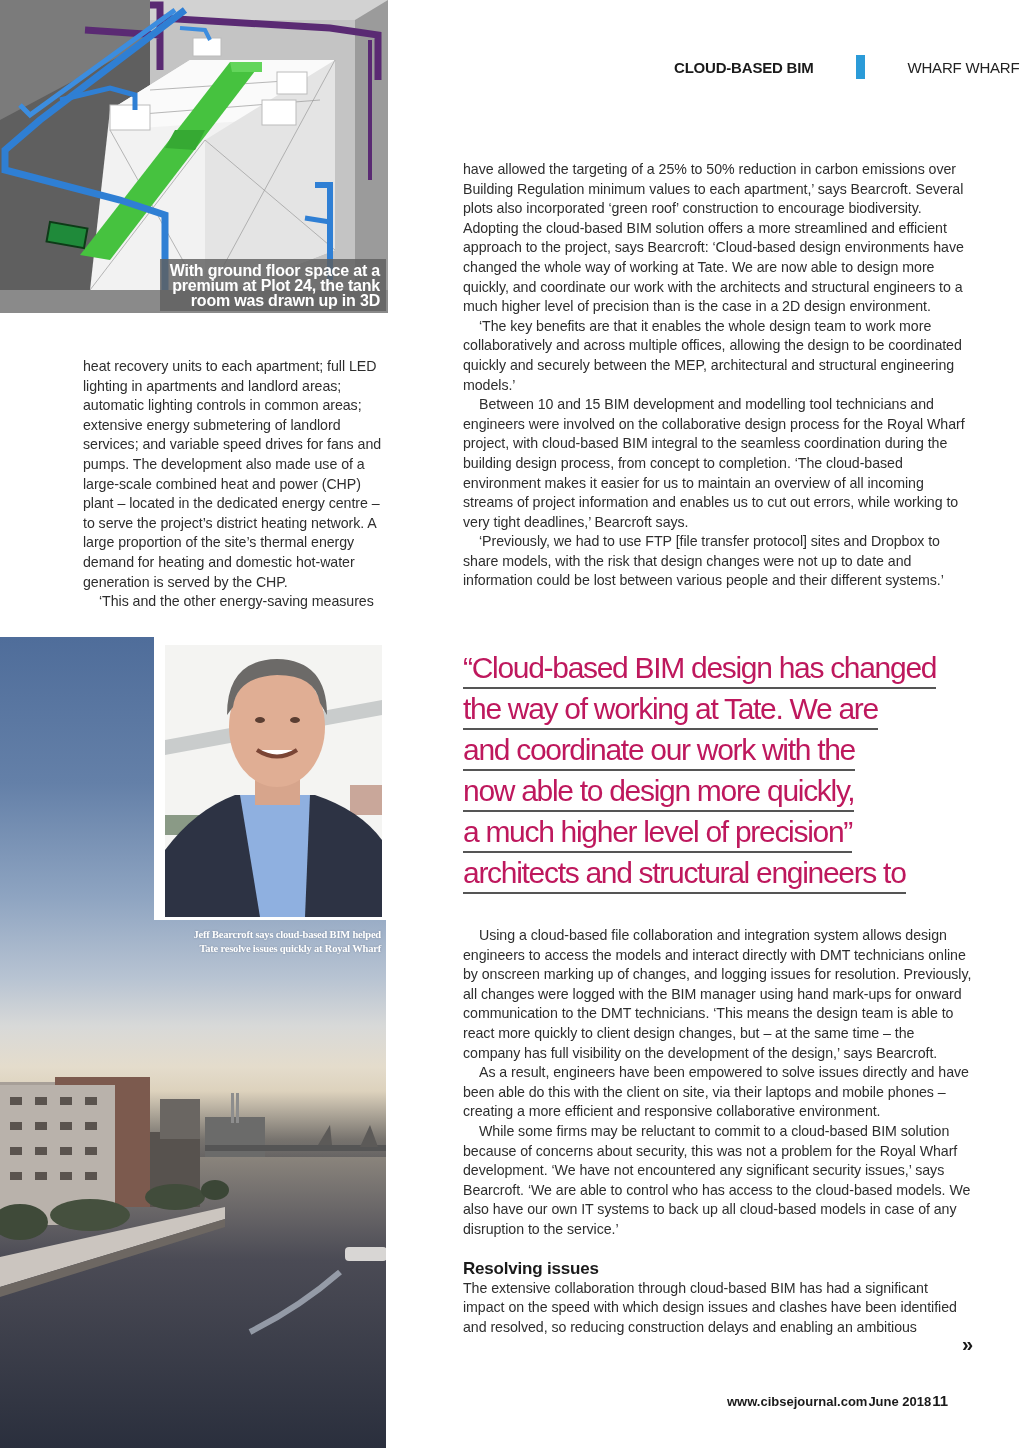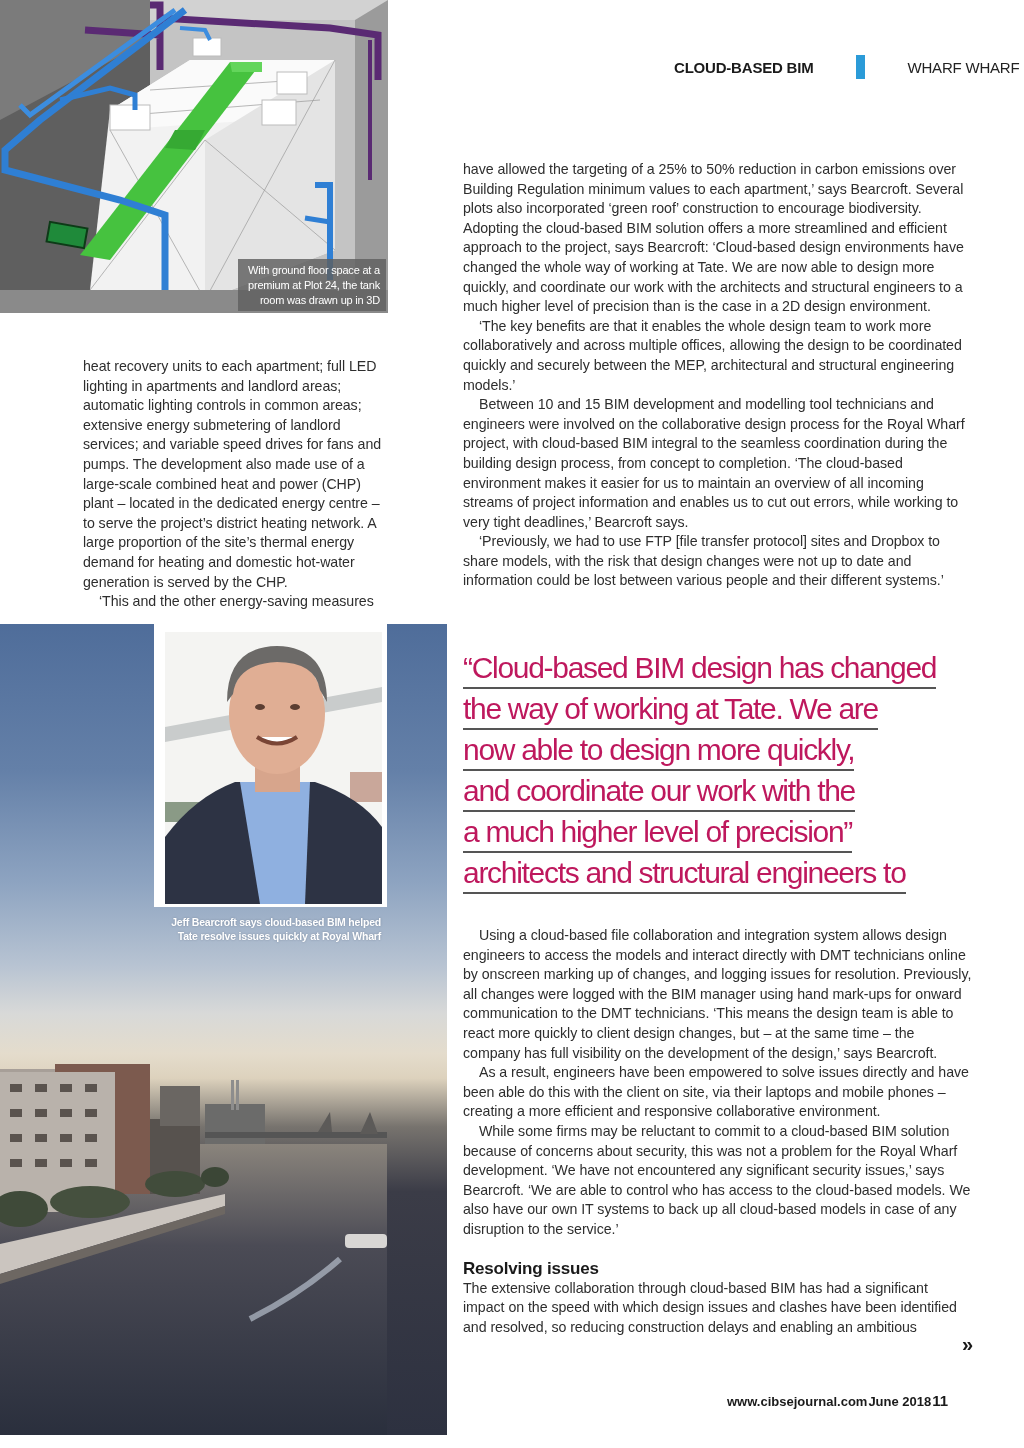--- a/index.html
+++ b/index.html
@@ -8,24 +8,24 @@
 
   
   .running-head { position: absolute; top: 56px; left: 674px; height: 22px; display: flex; align-items: center; font-size: 15px; letter-spacing: -0.2px; gap: 32px; }
   .running-head .section { font-weight: bold; color: #1a1a1a; }
   .running-head .bar { width: 9px; height: 24px; margin: 0 11px 0 10px; }
   .running-head .topic { color: #222; }
 
   
   .bim-image { position: absolute; left: 0; top: 0; width: 388px; height: 313px; overflow: hidden; background: #8d8d8d; }
   .bim-image svg { display: block; }
-  .caption-box { position: absolute; right: 2px; bottom: 2px; background: rgba(95,95,95,0.82); padding: 4px 6px 3px 10px; color: #fff; font-weight: normal; font-size: 11px; line-height: 15px; text-align: right; letter-spacing: -0.2px; }
-
-  .sky-image { position: absolute; left: 0; top: 624px; width: 447px; height: 811px; overflow: hidden;
-    background: linear-gradient(180deg, #4f6d9a 0%, #6480a8 18%, #8ea4c1 32%, #b7c3d2 42%, #d8d9d8 48%, #e4dccc 53%, #ddd2bd 56%, #77736e 62%, #3b3c47 70%, #2d3140 100%); }
+  .caption-box { position: absolute; right: 2px; bottom: 2px; background: rgba(95,95,95,0.82); padding: 4px 6px 3px 10px; color: #fff; font-weight: bold; font-size: 16px; line-height: 15px; text-align: right; letter-spacing: -0.2px; }
+
+  .sky-image { position: absolute; left: 0; top: 637px; width: 386px; height: 811px; overflow: hidden;
+    background: linear-gradient(180deg, #4f6d9a 0%, #6480a8 18%, #8ea4c1 32%, #b7c3d2 42%, #d8d9d8 48%, #e4dccc 53%, #ddd2bd 56%, #77736e 62%, #3b3c47 70%, #2d3140 100%); font-family: Liberation Serif, serif; }
   .portrait-frame { position: absolute; left: 154px; top: 0; width: 233px; height: 283px; background: #ffffff; }
   .portrait { position: absolute; left: 11px; top: 8px; width: 217px; height: 272px; overflow: hidden; background: #f3f3f1; }
   .portrait svg { display:block; }
   .portrait-caption { position: absolute; left: 160px; top: 291px; width: 221px; color: #fff; font-weight: bold; font-size: 10.5px; line-height: 14px; text-align: right; letter-spacing: -0.2px; text-shadow: 0 0 2px rgba(60,70,90,0.4); }
   .river-scene { position: absolute; left: 0; top: 420px; width: 387px; height: 391px; }
 
   
   .body-text { font-size: 14.2px; line-height: 19.6px; color: #2e2e2e; letter-spacing: -0.05px; }
   .body-text p { text-indent: 0; }
   .body-text p.ind { text-indent: 16px; }
@@ -114,22 +114,22 @@
   <p>have allowed the targeting of a 25% to 50% reduction in carbon emissions over Building Regulation minimum values to each apartment,’ says Bearcroft. Several plots also incorporated ‘green roof’ construction to encourage biodiversity.</p>
   <p>Adopting the cloud-based BIM solution offers a more streamlined and efficient approach to the project, says Bearcroft: ‘Cloud-based design environments have changed the whole way of working at Tate. We are now able to design more quickly, and coordinate our work with the architects and structural engineers to a much higher level of precision than is the case in a 2D design environment.</p>
   <p class="ind">‘The key benefits are that it enables the whole design team to work more collaboratively and across multiple offices, allowing the design to be coordinated quickly and securely between the MEP, architectural and structural engineering models.’</p>
   <p class="ind">Between 10 and 15 BIM development and modelling tool technicians and engineers were involved on the collaborative design process for the Royal Wharf project, with cloud-based BIM integral to the seamless coordination during the building design process, from concept to completion. ‘The cloud-based environment makes it easier for us to maintain an overview of all incoming streams of project information and enables us to cut out errors, while working to very tight deadlines,’ Bearcroft says.</p>
   <p class="ind">‘Previously, we had to use FTP [file transfer protocol] sites and Dropbox to share models, with the risk that design changes were not up to date and information could be lost between various people and their different systems.’</p>
 </div>
 
 <div class="pull-quote">
   <span class="qline"><span class="ql">“Cloud-based BIM design has changed</span></span>
   <span class="qline"><span class="ql">the way of working at Tate. We are</span></span>
+  <span class="qline"><span class="ql">and coordinate our work with the</span></span>
   <span class="qline"><span class="ql">now able to design more quickly,</span></span>
-  <span class="qline"><span class="ql">and coordinate our work with the</span></span>
   <span class="qline"><span class="ql">a much higher level of precision”</span></span>
   <span class="qline"><span class="ql">architects and structural engineers to</span></span>
 </div>
 
 <div class="sky-image">
   <div class="portrait-frame">
     <div class="portrait">
       <svg width="217" height="272" viewBox="0 0 217 272">
         <rect width="217" height="272" fill="#f4f4f2"></rect>
         <polygon points="0,95 217,55 217,70 0,110" fill="#c9cccc"></polygon>

